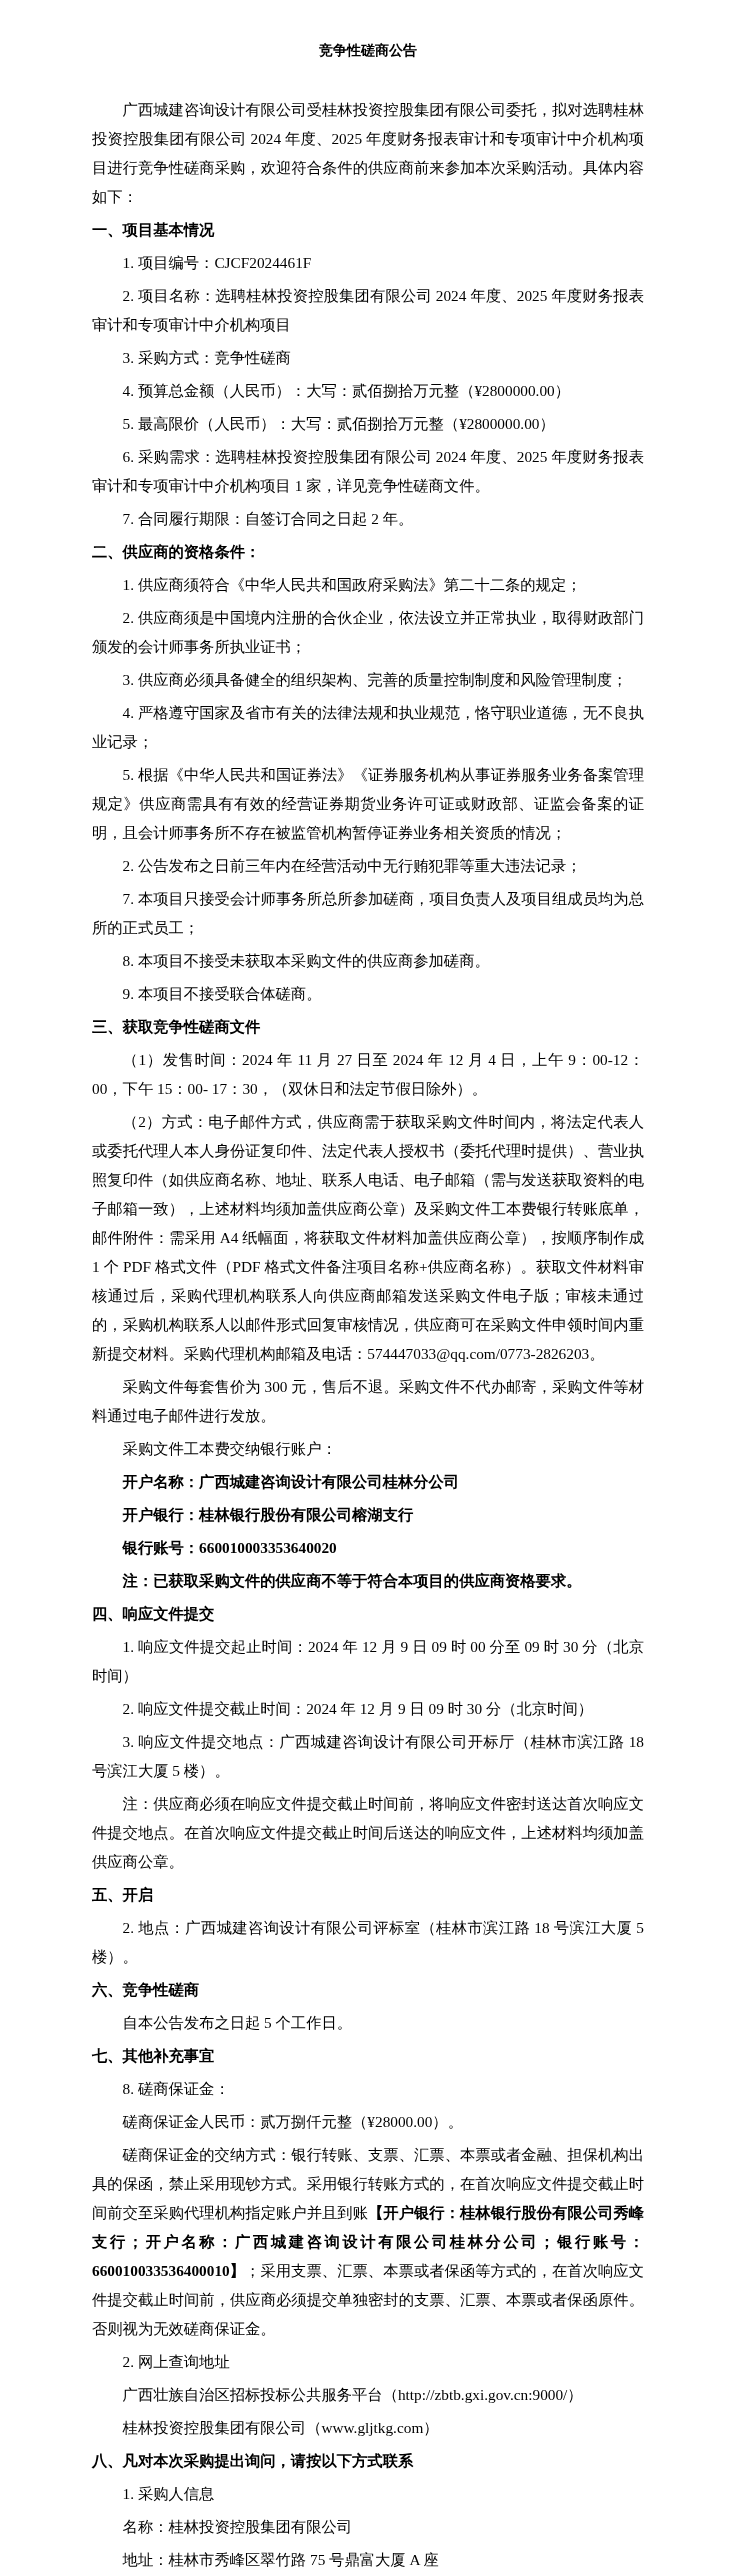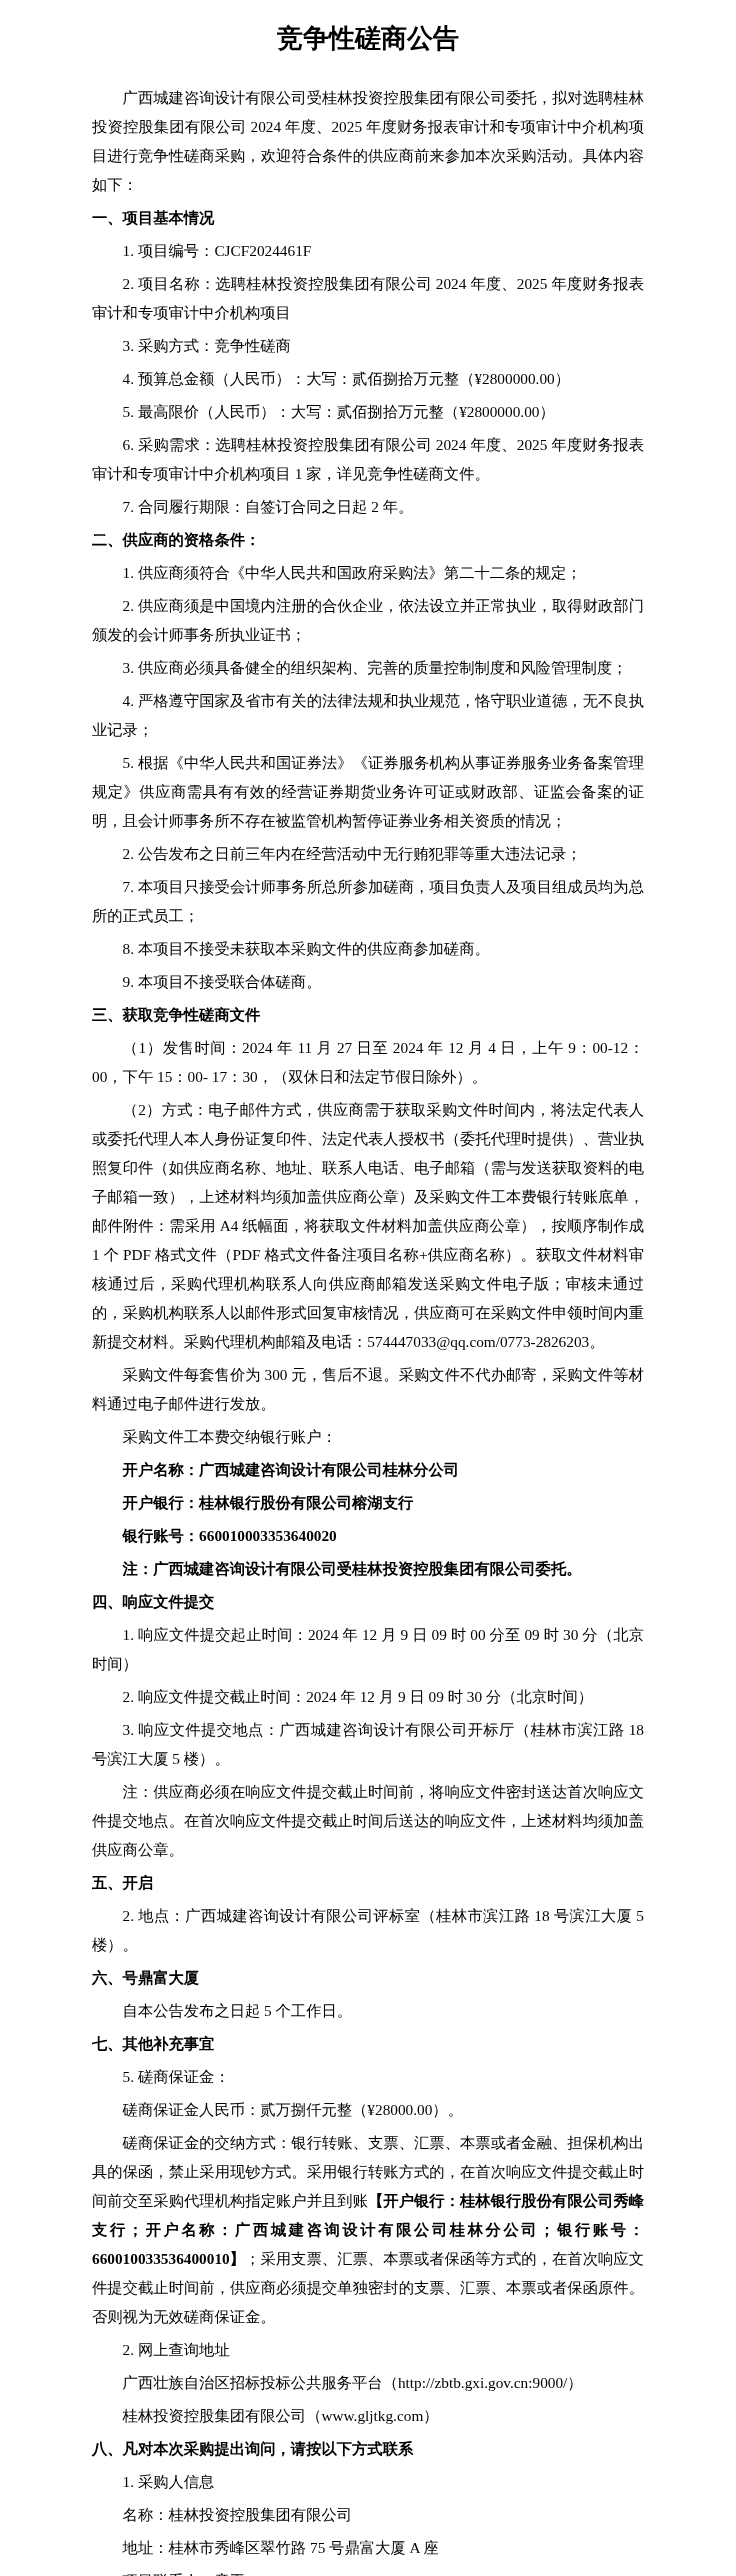--- a/index.html
+++ b/index.html
@@ -10,25 +10,25 @@
     margin:0 auto;
     padding:23px 88px 23px 88px;
     background:#ffffff;
     color:#000000;
     font-family:"Liberation Serif","DejaVu Serif",serif;
     font-size:15.3px;
     line-height:29px;
     text-align:justify;
   }
   .doc-title {
-    font-size:26px;
+    font-size:14px;
     font-weight:700;
     text-align:center;
     line-height:32px;
-    margin:0 0 28px 0;
+    margin:12px 0 28px 0;
   }
   p { margin:4px; text-indent:2em; }
   p.heading { font-weight:700; text-indent:0; }
   .u  { text-underline-offset:3.8px; }
   .b  { font-weight:700; }
 </style>
 </head>
 <body>
 
 <div class="page">
@@ -58,36 +58,36 @@
   <p>9. 本项目不接受联合体磋商。</p>
 
   <p class="heading">三、获取竞争性磋商文件</p>
   <p><span>（1）发售时间：</span><span class="u">2024 年 11 月 27 日至 2024 年 12 月 4 日</span><span>，上午 9：00-12：00，下午 15：00- 17：30，（双休日和法定节假日除外）。</span></p>
   <p>（2）方式：电子邮件方式，供应商需于获取采购文件时间内，将法定代表人或委托代理人本人身份证复印件、法定代表人授权书（委托代理时提供）、营业执照复印件（如供应商名称、地址、联系人电话、电子邮箱（需与发送获取资料的电子邮箱一致），上述材料均须加盖供应商公章）及采购文件工本费银行转账底单，邮件附件：需采用 A4 纸幅面，将获取文件材料加盖供应商公章），按顺序制作成 1 个 PDF 格式文件（PDF 格式文件备注项目名称+供应商名称）。获取文件材料审核通过后，采购代理机构联系人向供应商邮箱发送采购文件电子版；审核未通过的，采购机构联系人以邮件形式回复审核情况，供应商可在采购文件申领时间内重新提交材料。采购代理机构邮箱及电话：574447033@qq.com/0773-2826203。</p>
   <p>采购文件每套售价为 300 元，售后不退。采购文件不代办邮寄，采购文件等材料通过电子邮件进行发放。</p>
   <p>采购文件工本费交纳银行账户：</p>
   <p class="b">开户名称：广西城建咨询设计有限公司桂林分公司</p>
   <p class="b">开户银行：桂林银行股份有限公司榕湖支行</p>
   <p class="b">银行账号：660010003353640020</p>
-  <p class="b">注：广西城建咨询设计有限公司受桂林投资控股集团有限公司委托。</p>
+  <p class="b">注：已获取采购文件的供应商不等于符合本项目的供应商资格要求。</p>
 
   <p class="heading">四、响应文件提交</p>
   <p><span>1. 响应文件提交起止时间：</span><span class="u">2024 年 12 月 9 日 09 时 00 分至 09 时 30 分</span><span>（北京时间）</span></p>
   <p><span>2. 响应文件提交截止时间：</span><span class="u">2024 年 12 月 9 日 09 时 30 分</span><span>（北京时间）</span></p>
   <p><span>3. 响应文件提交地点：</span><span class="u">广西城建咨询设计有限公司开标厅（桂林市滨江路 18 号滨江大厦 5 楼）。</span></p>
   <p class="u">注：供应商必须在响应文件提交截止时间前，将响应文件密封送达首次响应文件提交地点。在首次响应文件提交截止时间后送达的响应文件，上述材料均须加盖供应商公章。</p>
 
   <p class="heading">五、开启</p>
   <p>2. 地点：广西城建咨询设计有限公司评标室（桂林市滨江路 18 号滨江大厦 5 楼）。</p>
 
-  <p class="heading">六、号鼎富大厦</p>
+  <p class="heading">六、竞争性磋商</p>
   <p>自本公告发布之日起 5 个工作日。</p>
 
   <p class="heading">七、其他补充事宜</p>
-  <p>5. 磋商保证金：</p>
+  <p>8. 磋商保证金：</p>
   <p>磋商保证金人民币：贰万捌仟元整（¥28000.00）。</p>
   <p><span>磋商保证金的交纳方式：银行转账、支票、汇票、本票或者金融、担保机构出具的保函，禁止采用现钞方式。采用银行转账方式的，在首次响应文件提交截止时间前交至采购代理机构指定账户并且到账</span><span class="b">【开户银行：桂林银行股份有限公司秀峰支行；开户名称：广西城建咨询设计有限公司桂林分公司；银行账号：660010033536400010】</span><span>；采用支票、汇票、本票或者保函等方式的，在首次响应文件提交截止时间前，供应商必须提交单独密封的支票、汇票、本票或者保函原件。否则视为无效磋商保证金。</span></p>
   <p>2. 网上查询地址</p>
   <p>广西壮族自治区招标投标公共服务平台（http://zbtb.gxi.gov.cn:9000/）</p>
   <p>桂林投资控股集团有限公司（www.gljtkg.com）</p>
 
   <p class="heading">八、凡对本次采购提出询问，请按以下方式联系</p>
   <p>1. 采购人信息</p>
   <p>名称：桂林投资控股集团有限公司</p>
   <p>地址：桂林市秀峰区翠竹路 75 号鼎富大厦 A 座</p>

